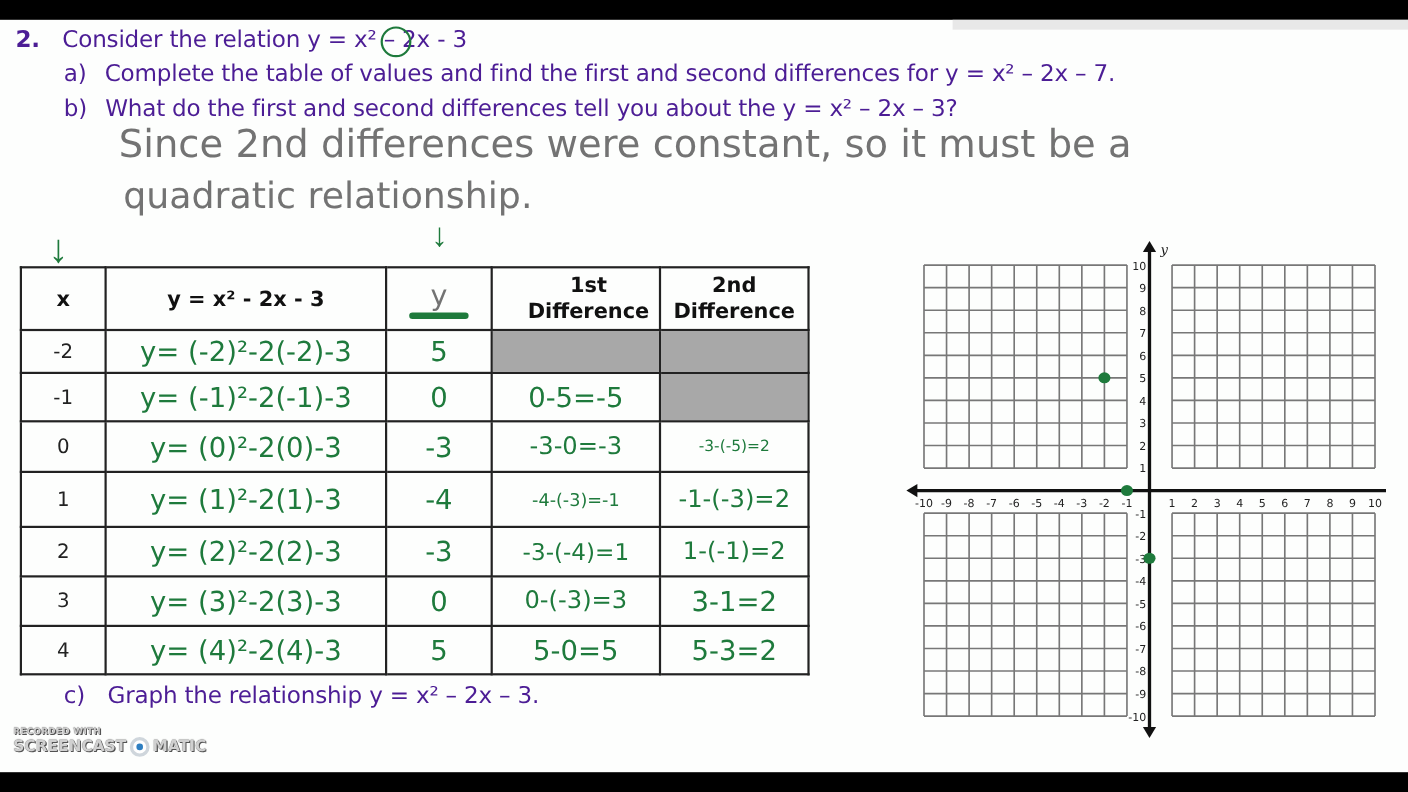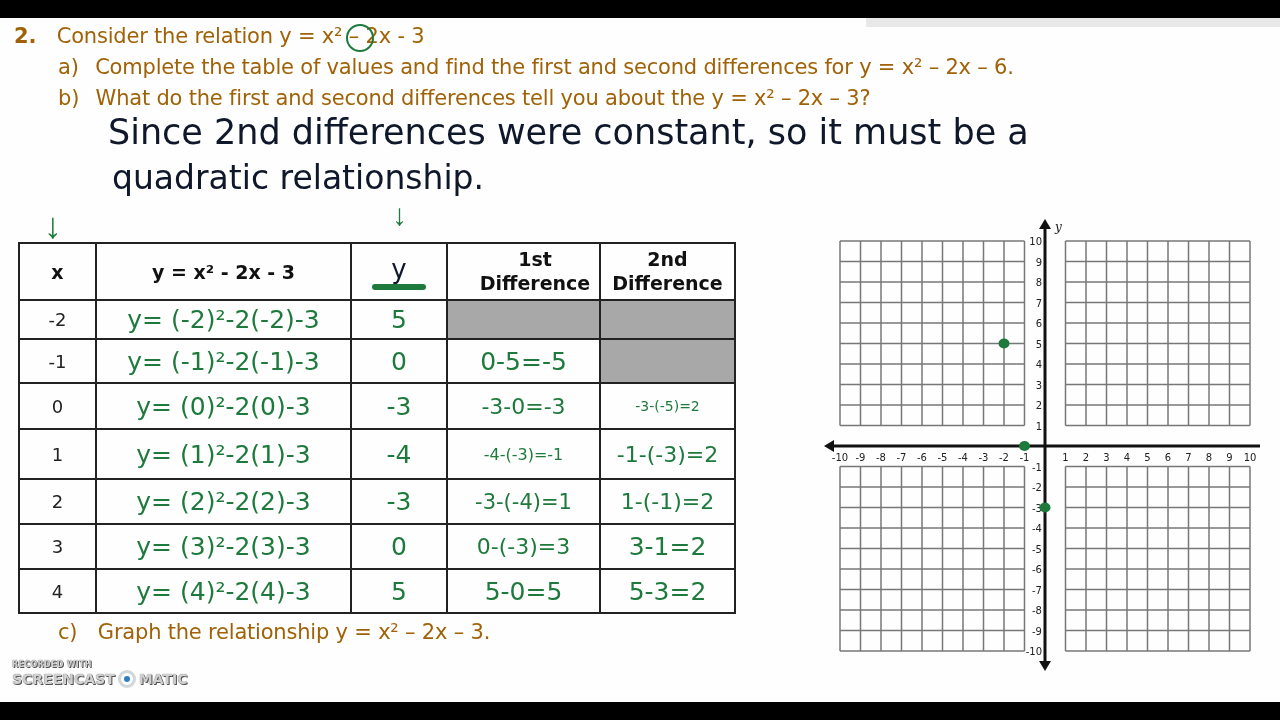--- a/index.html
+++ b/index.html
@@ -1,22 +1,22 @@
 <!DOCTYPE html>
 <html><head>
 <meta charset="utf-8">
 <style>
   html, body { margin:0; padding:0; }
   body { width:1280px; height:720px; position:relative; overflow:hidden; background:#fdfefd; font-family:"Liberation Sans", sans-serif; }
   .bar-top { position:absolute; left:0; top:0; width:1280px; height:18px; background:#000; }
   .bar-bottom { position:absolute; left:0; top:702px; width:1280px; height:18px; background:#000; }
   .toolbar-strip { position:absolute; left:866px; top:18px; width:414px; height:9px; background:#e8e8e8; }
-  .q { position:absolute; color:#a16207; font-family:"DejaVu Sans", sans-serif; font-size:21px; white-space:nowrap; letter-spacing:-0.2px; }
+  .q { position:absolute; color:#4c1d95; font-family:"DejaVu Sans", sans-serif; font-size:21px; white-space:nowrap; letter-spacing:-0.2px; }
   .q b { font-weight:bold; }
-  .hand { position:absolute; color:#0f172a; font-family:"DejaVu Sans", sans-serif; white-space:nowrap; }
+  .hand { position:absolute; color:#737373; font-family:"DejaVu Sans", sans-serif; white-space:nowrap; }
   .circle { position:absolute; left:346px; top:24px; width:24px; height:24px; border:2px solid #1e7a3c; border-radius:50%; }
   table.vals { position:absolute; left:18px; top:242px; border-collapse:collapse; font-family:"DejaVu Sans", sans-serif; }
   table.vals td { border:2px solid #222; padding:0; text-align:center; position:relative; }
   table.vals .hd { font-weight:bold; font-size:19px; color:#111; }
   table.vals .xv { font-size:18px; color:#222; }
   table.vals .gr { color:#1e7a3c; font-size:25px; white-space:nowrap; overflow:hidden; }
   table.vals .shade { background:#a8a8a8; }
   .arrow { position:absolute; color:#1e7a3c; font-size:36px; line-height:1; }
   .graph { position:absolute; left:820px; top:214px; }
   .wm { position:absolute; left:12px; top:660px; color:#d0d0d0; font-family:"DejaVu Sans", sans-serif; font-weight:bold; text-shadow:0 0 1px #444, 1px 1px 0 #555; }
@@ -28,21 +28,21 @@
 <div class="toolbar-strip"></div>
 
 <div class="q" style="left:14px;top:24px;">
   <b>2.</b>
   <span style="margin-left:14px;">Consider the relation y = x² – 2x - 3</span>
 </div>
 <div class="circle"></div>
 
 <div class="q" style="left:58px;top:55px;">
   <span>a)</span>
-  <span style="margin-left:10px;">Complete the table of values and find the first and second differences for y = x² – 2x – 6.</span>
+  <span style="margin-left:10px;">Complete the table of values and find the first and second differences for y = x² – 2x – 7.</span>
 </div>
 <div class="q" style="left:58px;top:86px;">
   <span>b)</span>
   <span style="margin-left:10px;">What do the first and second differences tell you about the y = x² – 2x – 3?</span>
 </div>
 
 <div class="hand" style="left:108px;top:112px;font-size:35px;">Since 2nd differences were constant, so it must be a</div>
 <div class="hand" style="left:112px;top:158px;font-size:33px;">quadratic relationship.</div>
 
 <div class="arrow" style="left:44px;top:208px;">↓</div>

